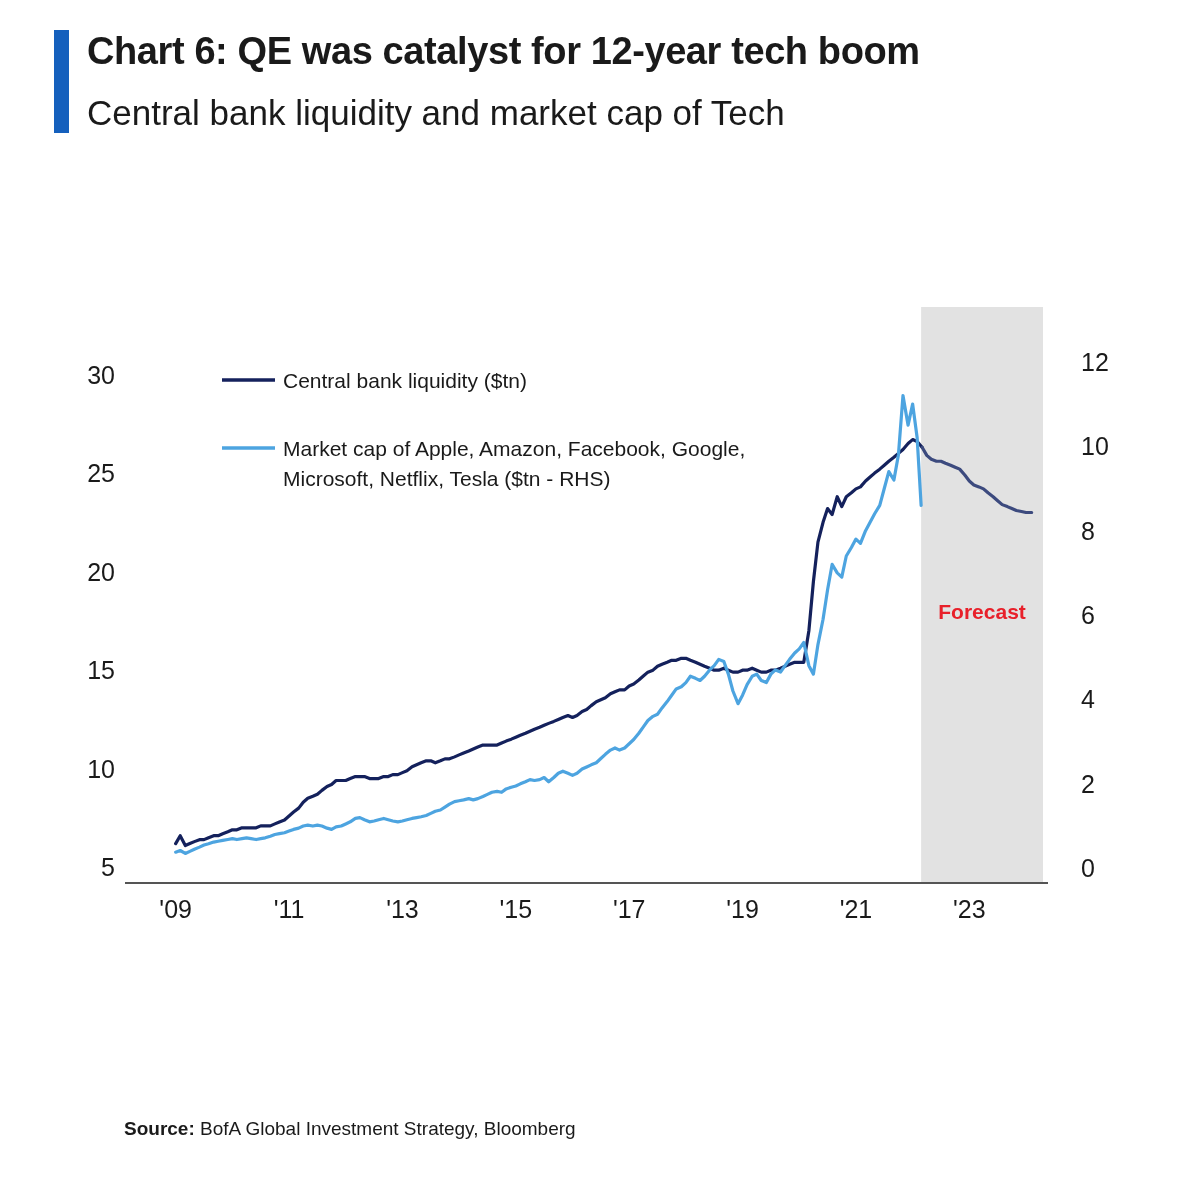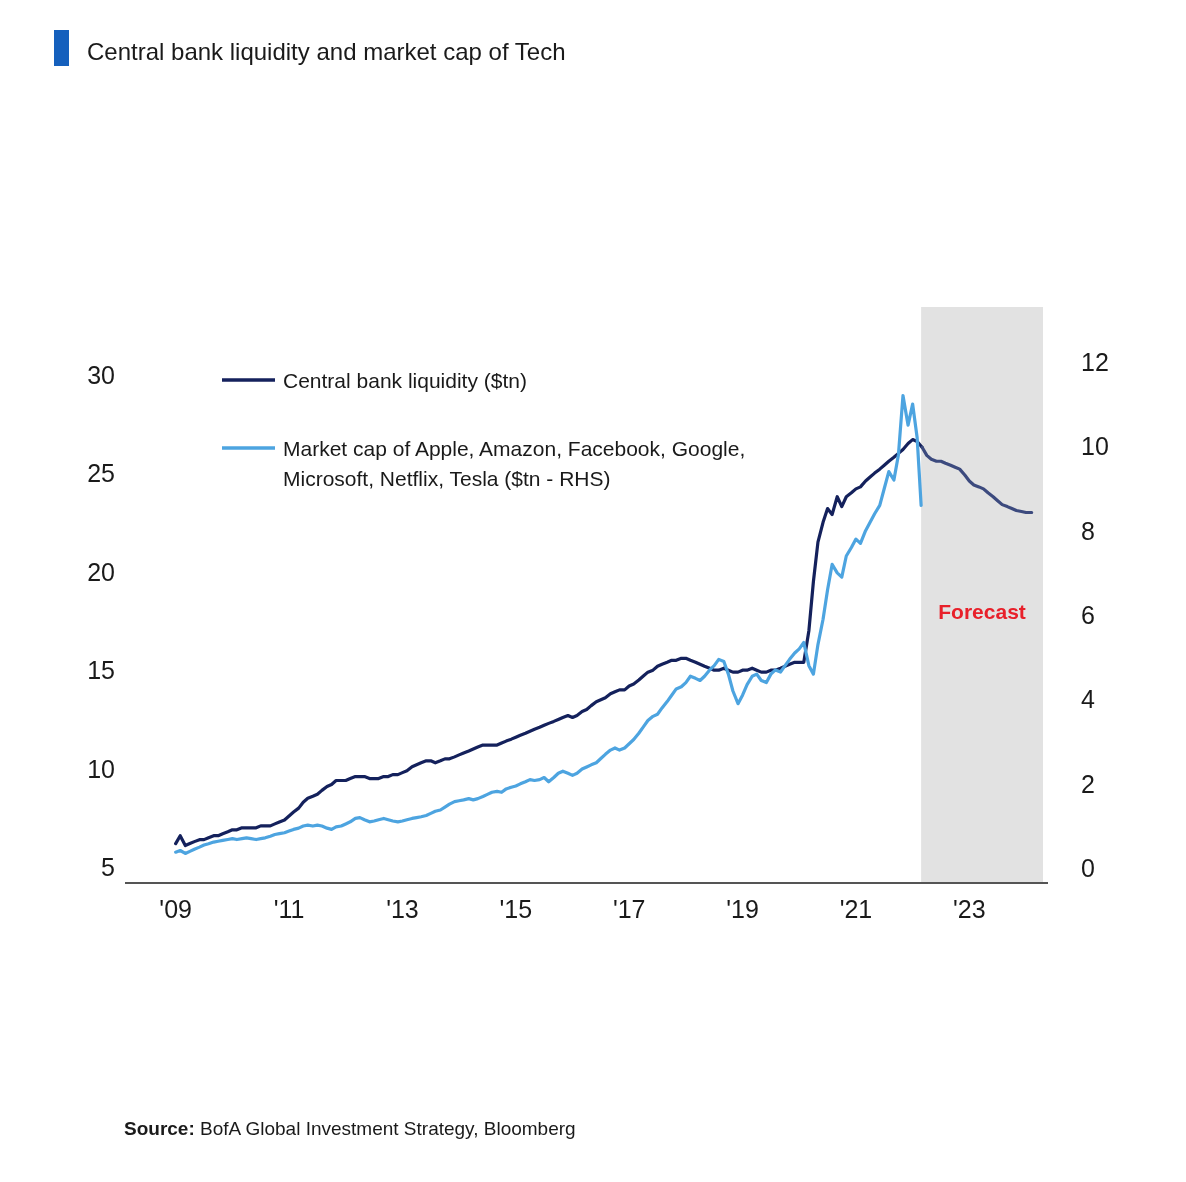--- a/index.html
+++ b/index.html
@@ -35,24 +35,24 @@
   }
   .chart-title {
     font-size: 38px;
     font-weight: bold;
     line-height: 1.12;
     letter-spacing: -0.4px;
     color: #1a1a1a;
     white-space: nowrap;
   }
   .chart-subtitle {
-    font-size: 24px;
+    font-size: 35px;
     font-weight: normal;
     line-height: 1.15;
-    margin-top: 8px;
+    margin-top: 20px;
     color: #1a1a1a;
     white-space: nowrap;
   }
   .plot-wrap {
     position: absolute;
     left: 0;
     top: 300px;
     width: 1186px;
     height: 640px;
   }
@@ -84,20 +84,21 @@
     white-space: nowrap;
   }
   .source b { font-weight: bold; }
 </style>
 </head>
 <body>
 
 <div class="header">
   <div class="header-bar"></div>
   <div class="header-text">
+    <div class="chart-title">Chart 6: QE was catalyst for 12-year tech boom</div>
     <div class="chart-subtitle">Central bank liquidity and market cap of Tech</div>
   </div>
 </div>
 
 <div class="plot-wrap">
   <svg class="chart" id="chart-svg" width="1186" height="640" viewBox="0 0 1186 640">
     <g id="forecast-band-group">
         <rect x="921.1201298701366" y="7" width="121.87987012986343" height="576" fill="#e2e2e2"></rect>
       </g>
     <g id="gridlines-group"></g>

